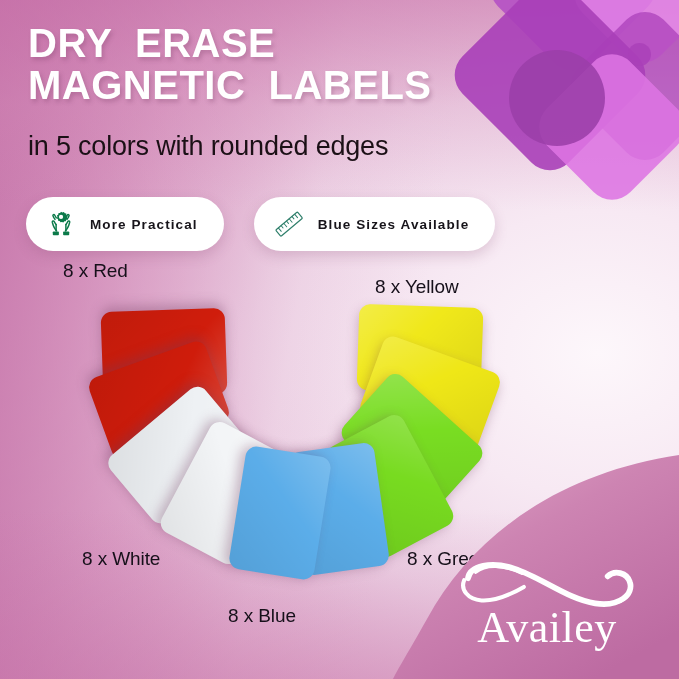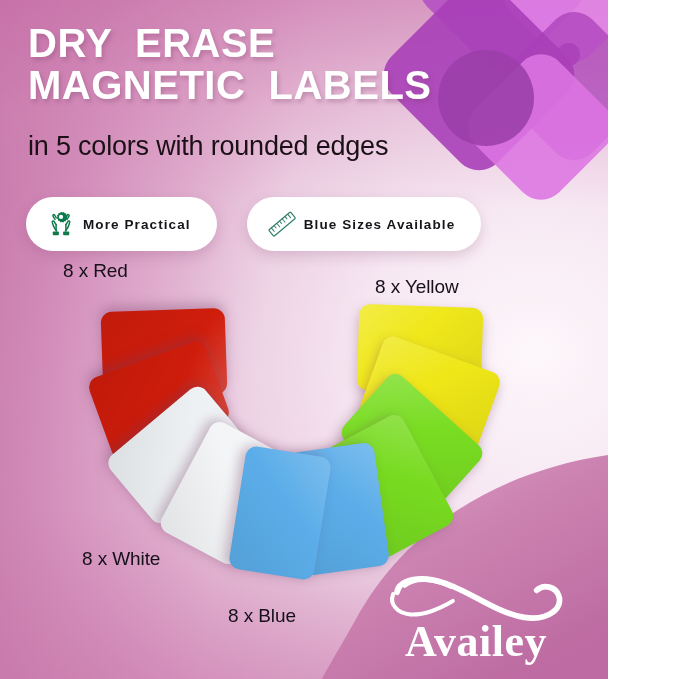--- a/index.html
+++ b/index.html
@@ -1,21 +1,21 @@
 <!DOCTYPE html>
 <html><head>
 <meta charset="utf-8">
 <style>
   html,body{margin:0;padding:0;}
   body{
     width:679px;height:679px;overflow:hidden;
     font-family:"Liberation Sans","DejaVu Sans",sans-serif;
   }
   #stage{
-    position:relative;width:608px;height:679px;overflow:hidden;
+    position:relative;width:679px;height:679px;overflow:hidden;
     background:
       radial-gradient(120% 95% at 88% 52%, #fdf7fb 0%, #f7e9f3 22%, #eed6e7 42%, #dfaccc 66%, #cf8fb9 85%, #c87cae 100%);
   }
   
   .bg-left-tint{
     position:absolute;inset:0;
     background:linear-gradient(100deg, rgba(196,110,166,.78) 0%, rgba(206,127,178,.42) 24%, rgba(224,168,202,.12) 44%, rgba(255,255,255,0) 60%);
     pointer-events:none;
   }
   .bg-top-tint{
@@ -43,21 +43,21 @@
   }
   .sub{
     margin-top:24px;color:#1b1016;font-size:27px;line-height:32px;
     letter-spacing:-.2px;white-space:nowrap;
   }
 
   
   .badges{position:absolute;left:26px;top:197px;display:flex;gap:30px;}
   .badge{
     height:54px;border-radius:27px;background:#ffffff;
-    display:flex;align-items:center;gap:5px;padding:0 26px 0 18px;
+    display:flex;align-items:center;gap:12px;padding:0 26px 0 18px;
     box-shadow:0 5px 13px rgba(130,70,110,.22);
   }
   .badge .bico{width:34px;height:34px;flex:0 0 34px;display:block;}
   .badge .btxt{
     font-size:13.5px;font-weight:bold;color:#17141a;letter-spacing:1.1px;white-space:nowrap;
   }
 
   
   .clabel{
     position:absolute;color:#16101a;font-size:19px;letter-spacing:-.1px;white-space:nowrap;
@@ -70,21 +70,21 @@
     box-shadow:0 5px 12px rgba(110,60,95,.34);
     transform-origin:50% 50%;
   }
   .card::after{
     content:"";position:absolute;inset:0;border-radius:11px;
     background:linear-gradient(135deg, rgba(255,255,255,.20) 0%, rgba(255,255,255,0) 42%, rgba(0,0,0,.08) 100%);
   }
 
   
   .wave{position:absolute;right:0;bottom:0;width:420px;height:240px;pointer-events:none;}
-  .logo{position:absolute;right:22px;bottom:12px;width:220px;height:96px;font-weight:bold;}
+  .logo{position:absolute;right:22px;bottom:26px;width:220px;height:96px;}
   .logo .wordmark{
     position:absolute;left:0;bottom:2px;width:220px;text-align:center;
     color:#ffffff;font-family:"Liberation Serif","DejaVu Serif",serif;
     font-size:44px;line-height:46px;letter-spacing:.5px;
   }
 </style>
 </head>
 <body>
 
 <div id="stage">

